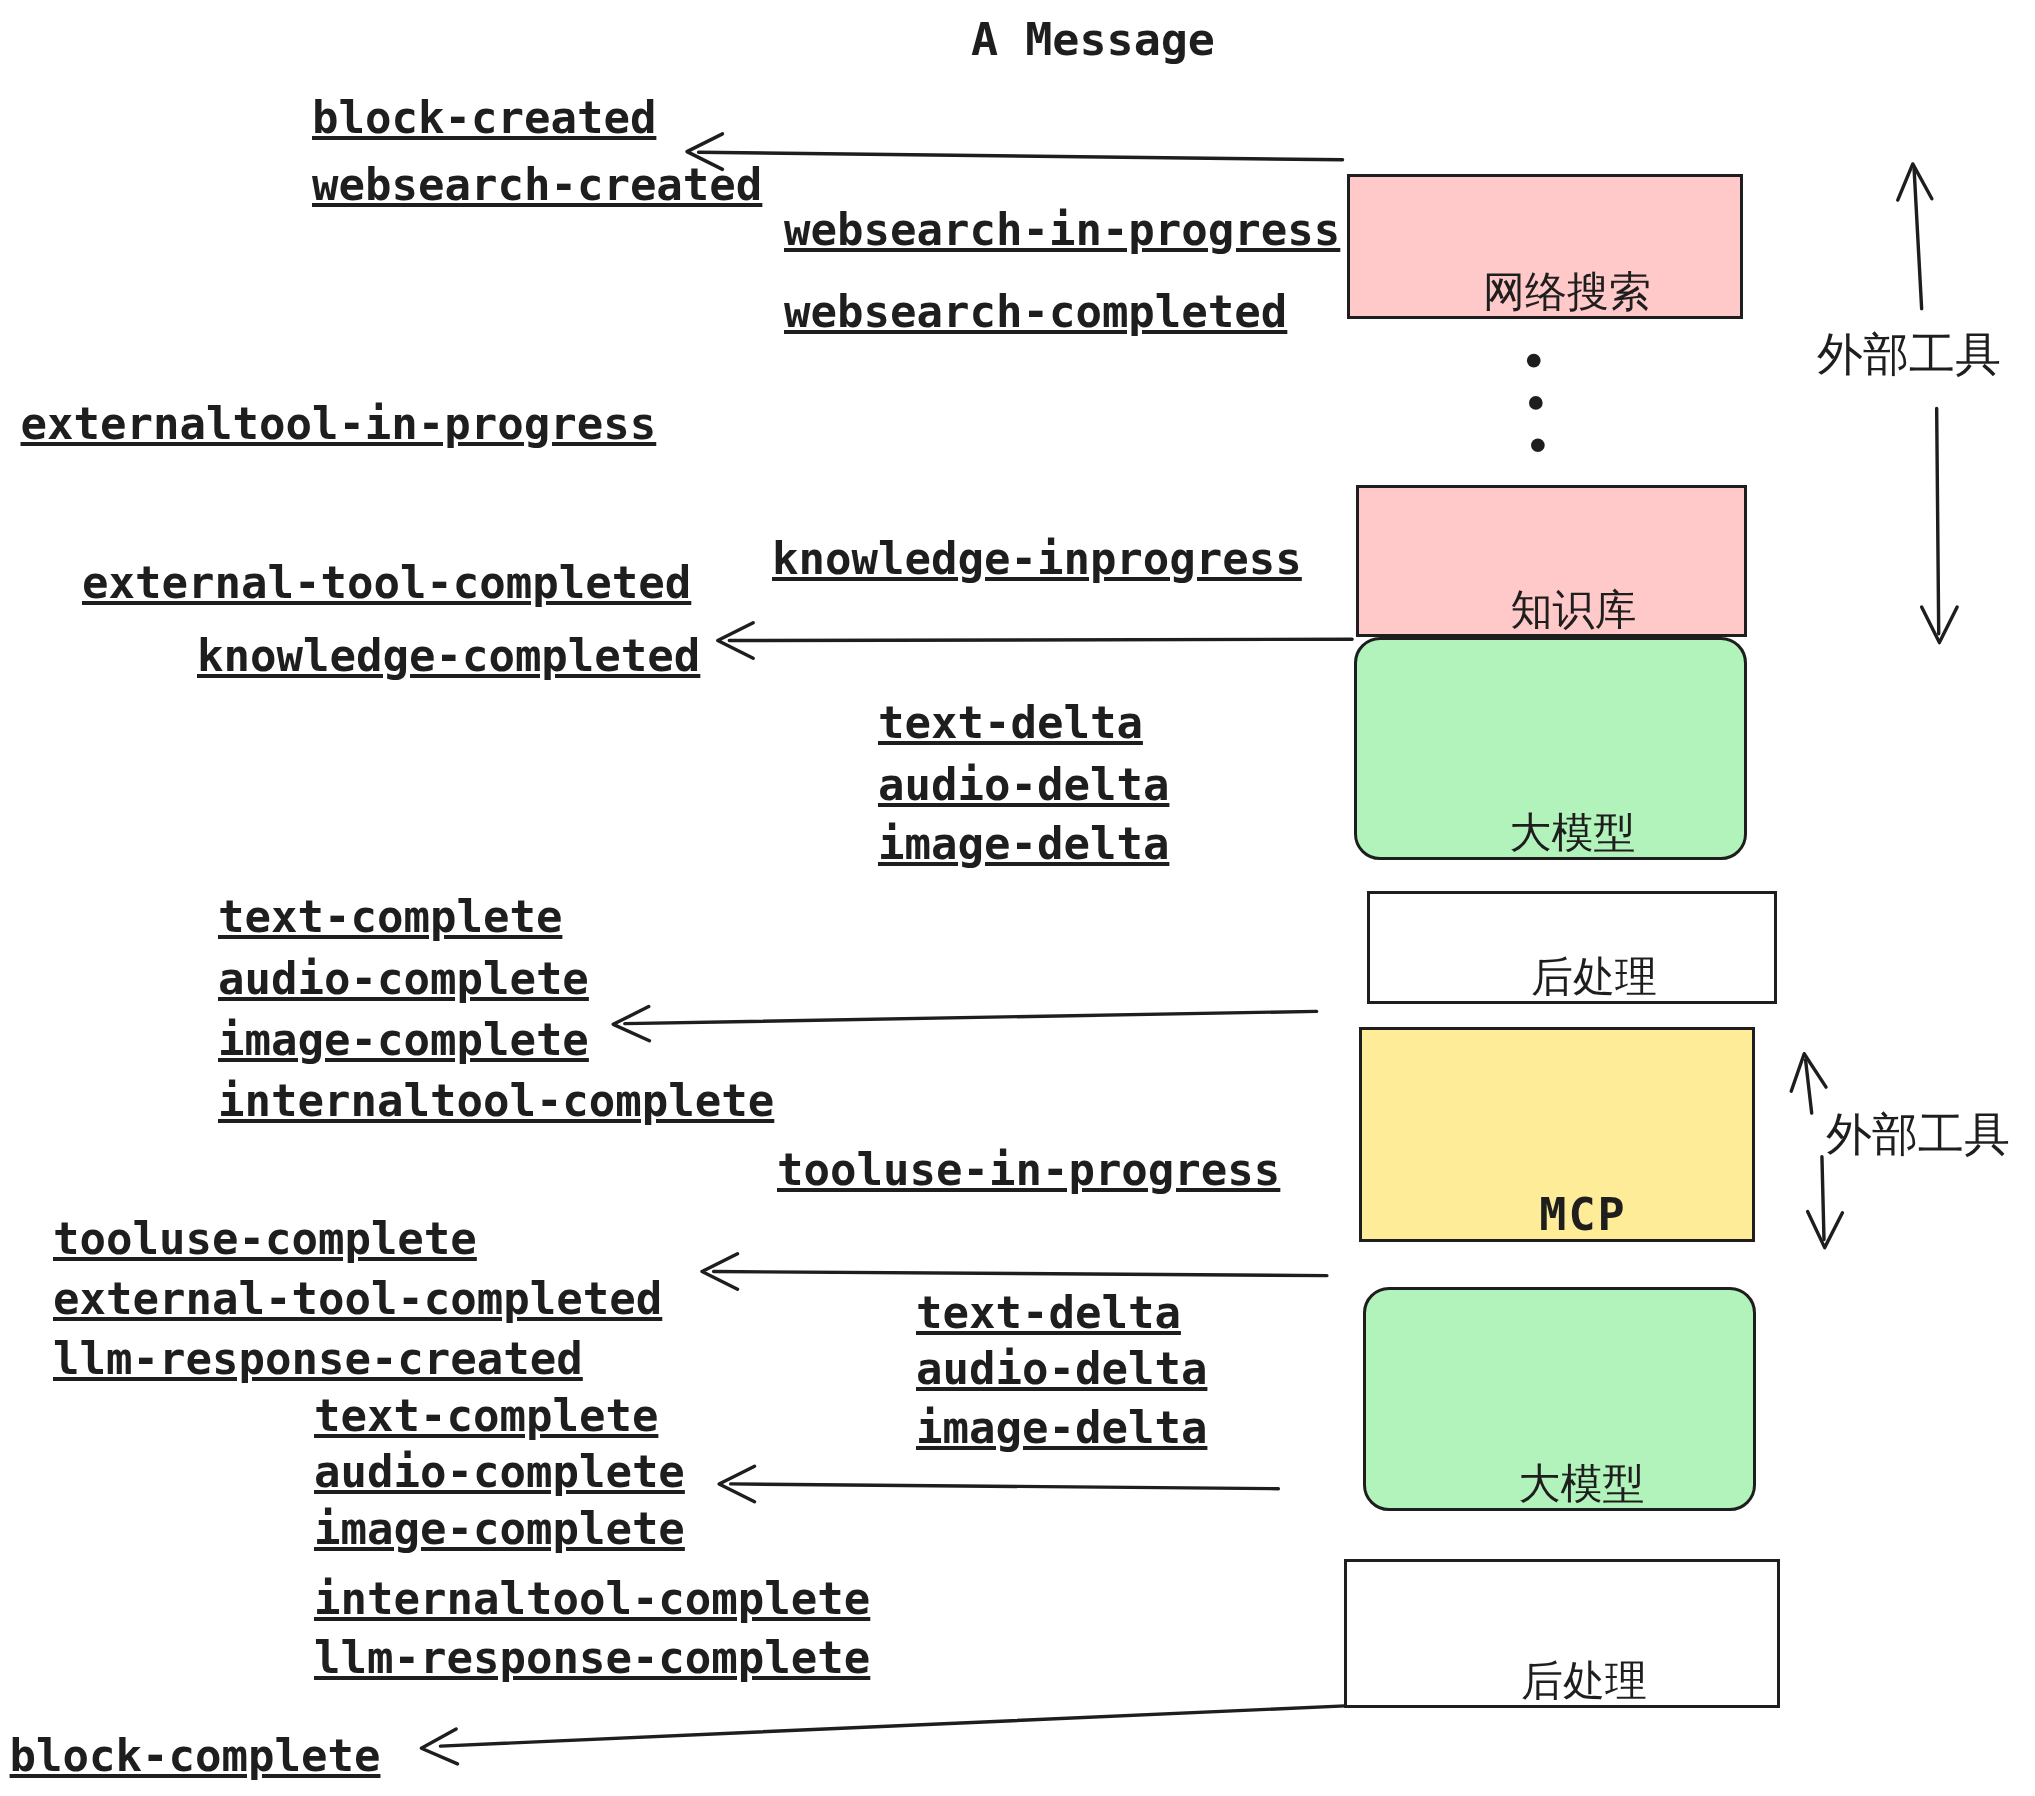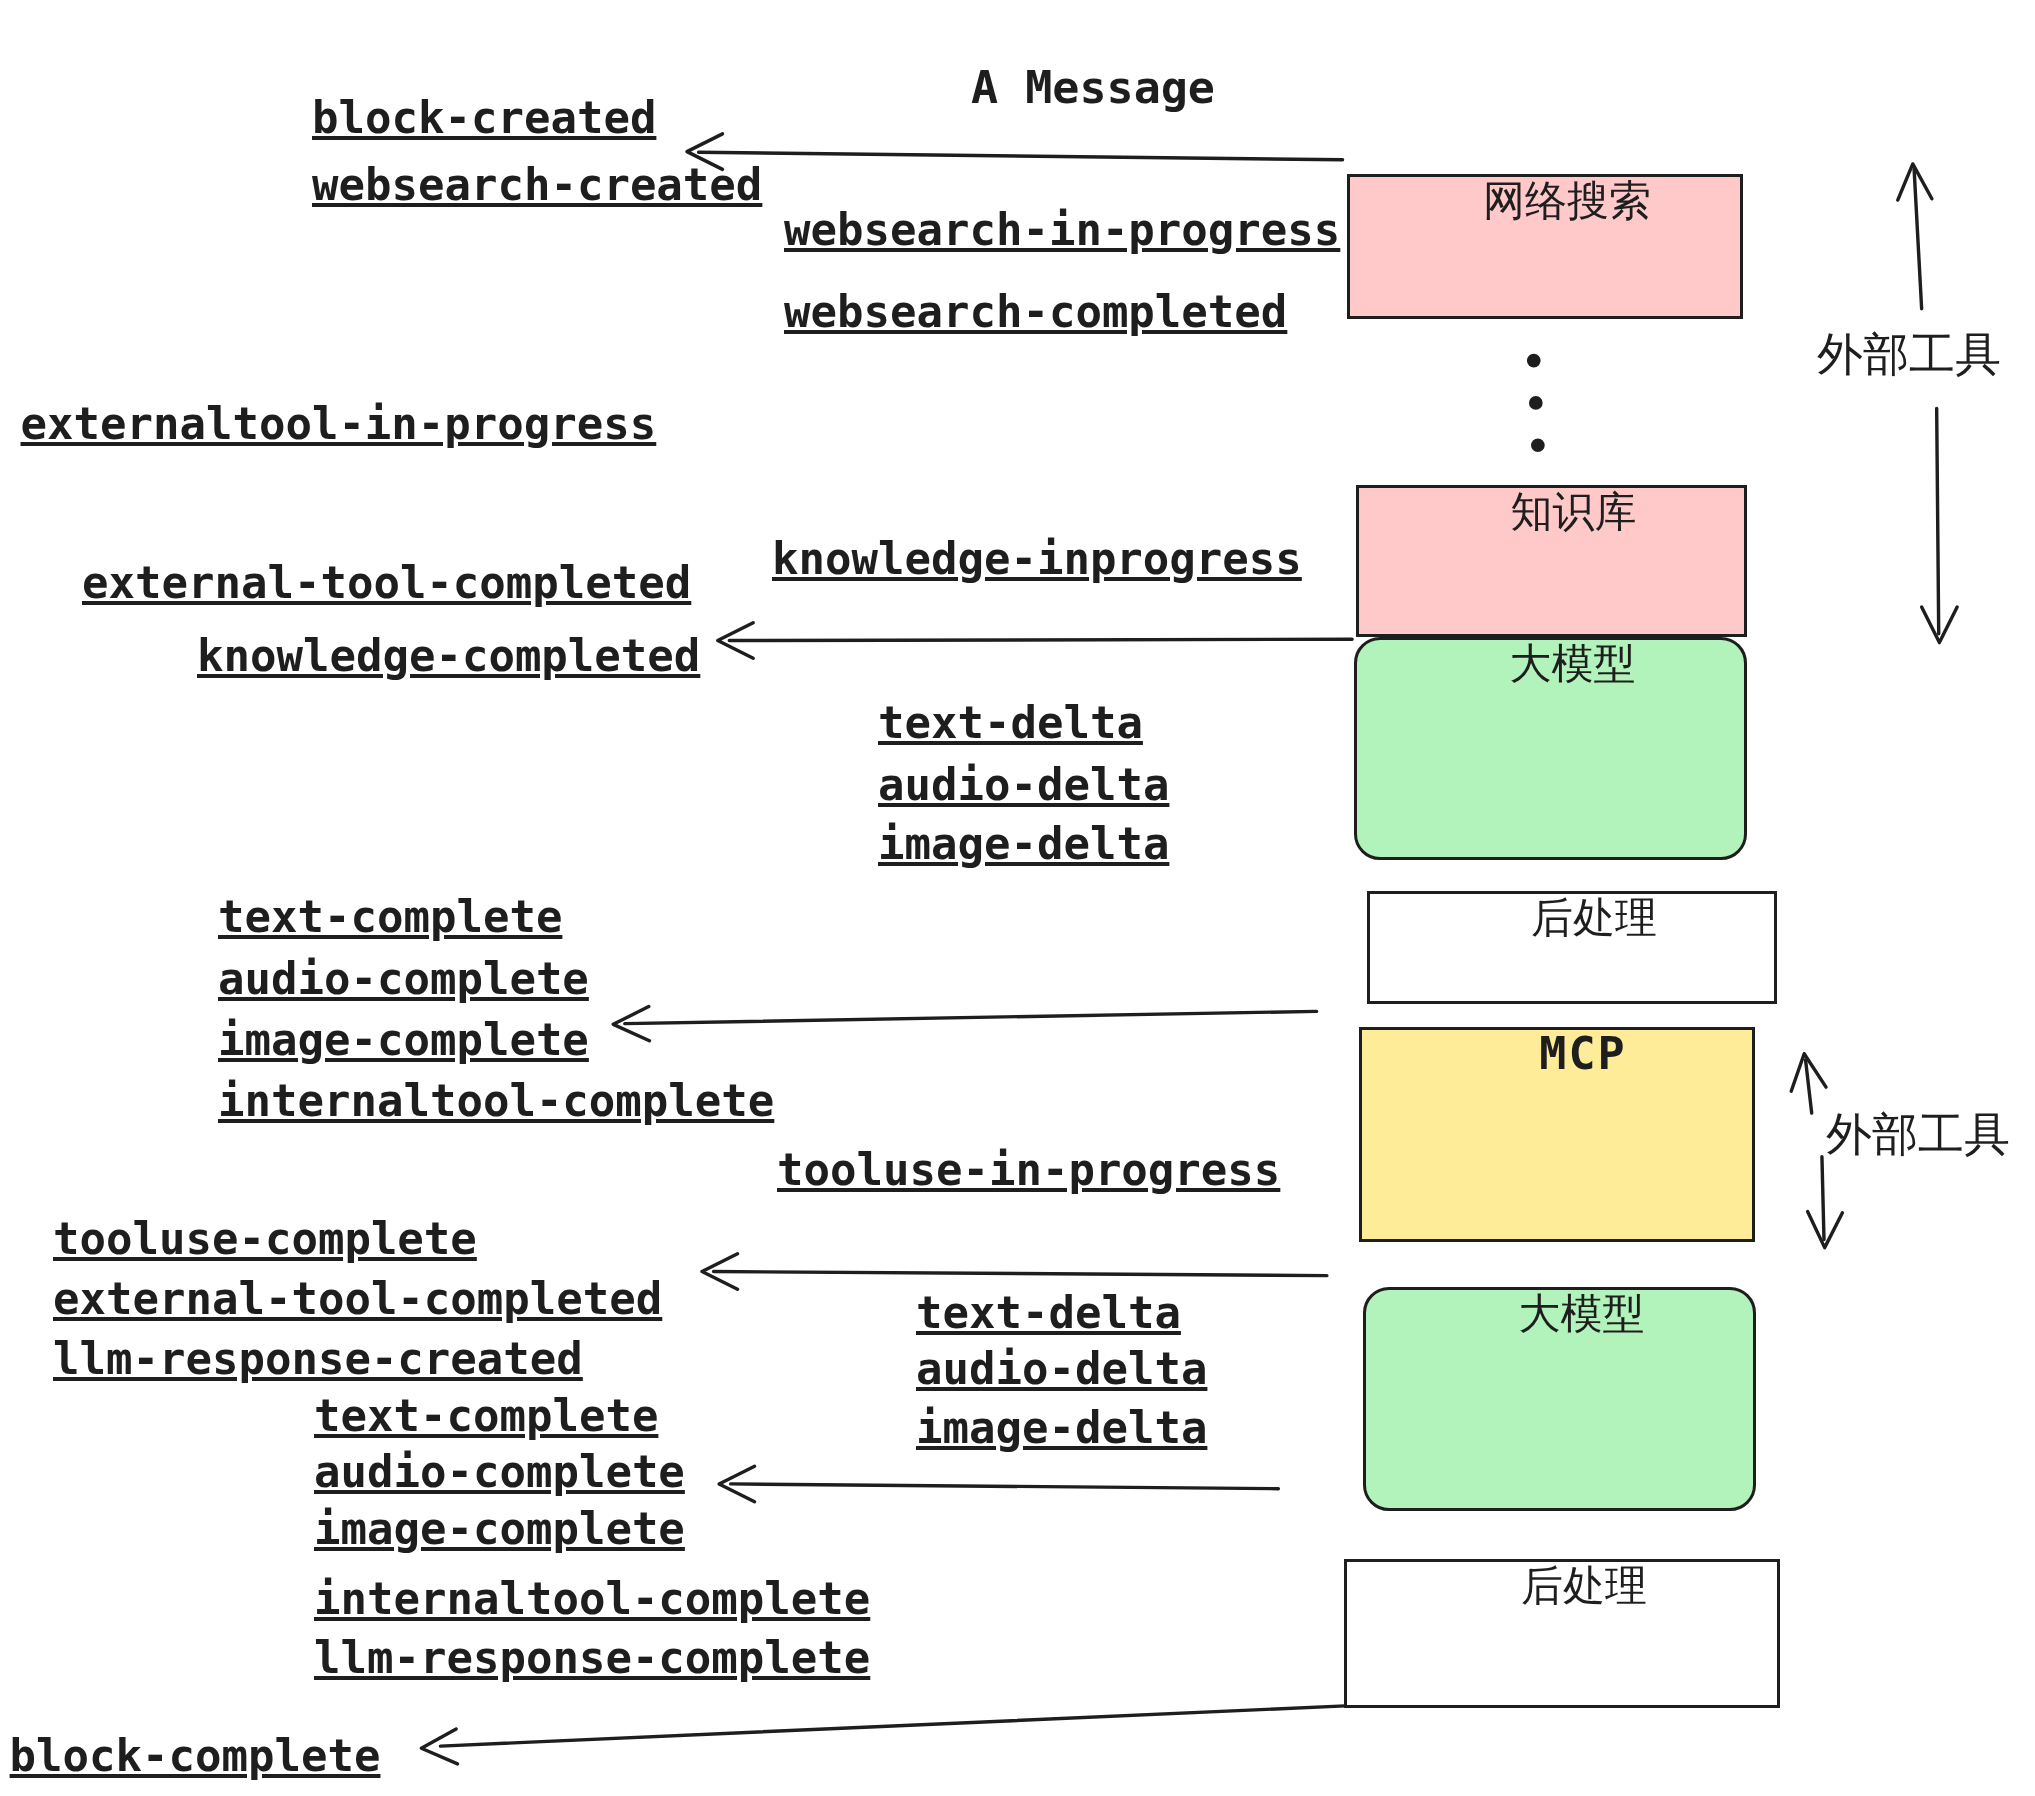--- a/index.html
+++ b/index.html
@@ -15,30 +15,29 @@
   .t{
     position:absolute; white-space:nowrap;
     font:bold 44px/55px "DejaVu Sans Mono","Liberation Mono",monospace;
     color:var(--ink);
     text-decoration:underline;
   }
   .title{
     position:absolute; white-space:nowrap; transform:translateX(-50%);
     font:bold 45px/55px "DejaVu Sans Mono","Liberation Mono",monospace;
     color:var(--ink);
-    margin-top:48px;
   }
   .side{
     position:absolute; white-space:nowrap;
     font:400 46px/55px "DejaVu Sans","Liberation Sans",sans-serif;
     color:var(--ink);
   }
   .box{
     position:absolute; box-sizing:border-box; border:3.4px solid var(--ink);
-    display:flex; align-items:flex-start; justify-content:center;padding-left:44px;
+    display:flex; align-items:flex-end; justify-content:center;padding-left:44px;
   }
   .box-label{
     font:400 42px/48px "DejaVu Sans","Liberation Sans",sans-serif;
     color:var(--ink); white-space:nowrap;
   }
   .box-label.mono{
     font:bold 45px/48px "DejaVu Sans Mono","Liberation Mono",monospace;
     letter-spacing:2px;
     margin-left:8px;
   }

